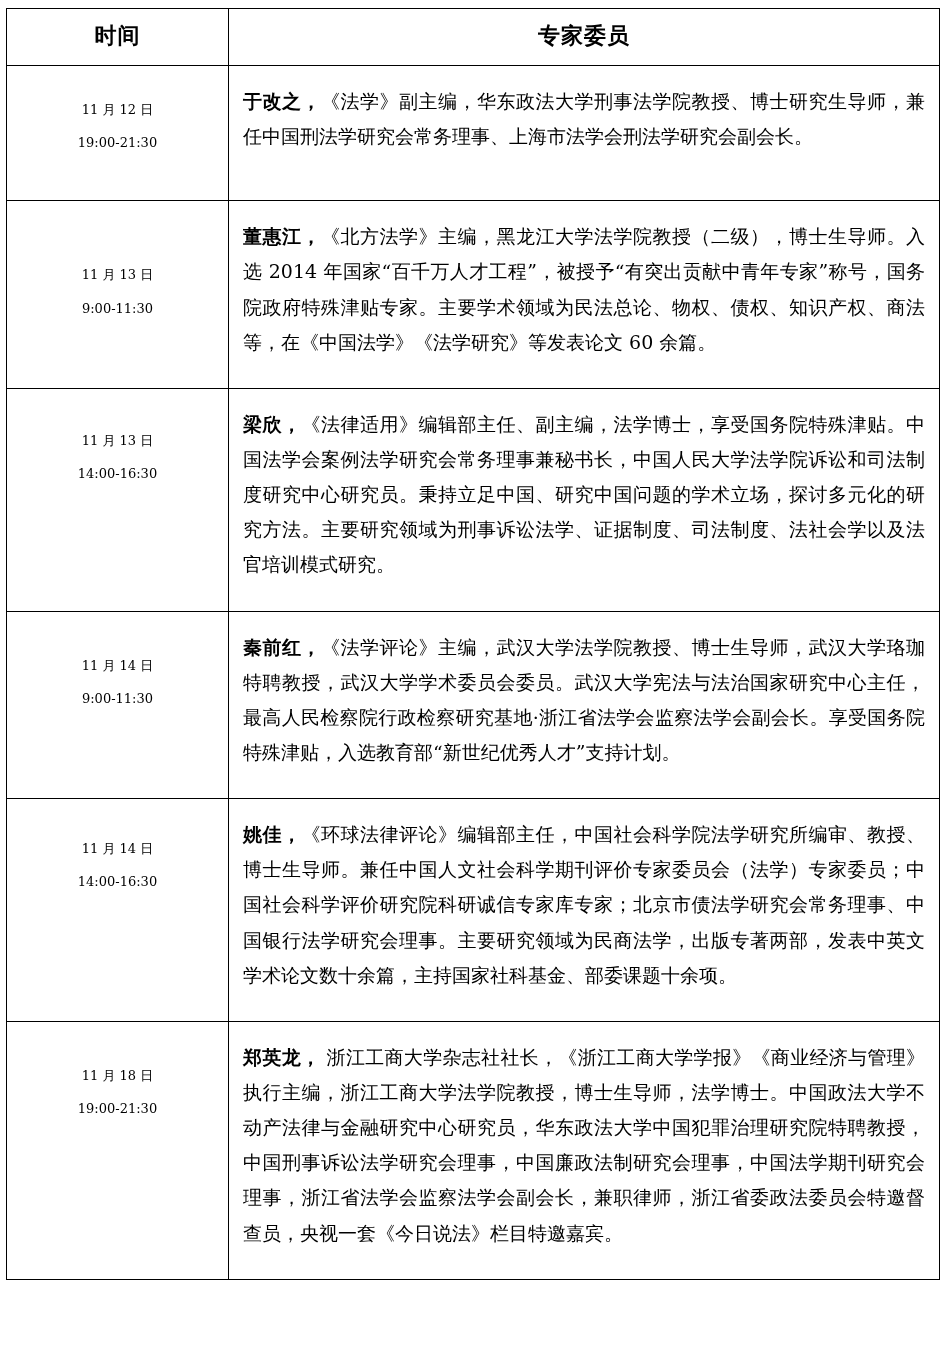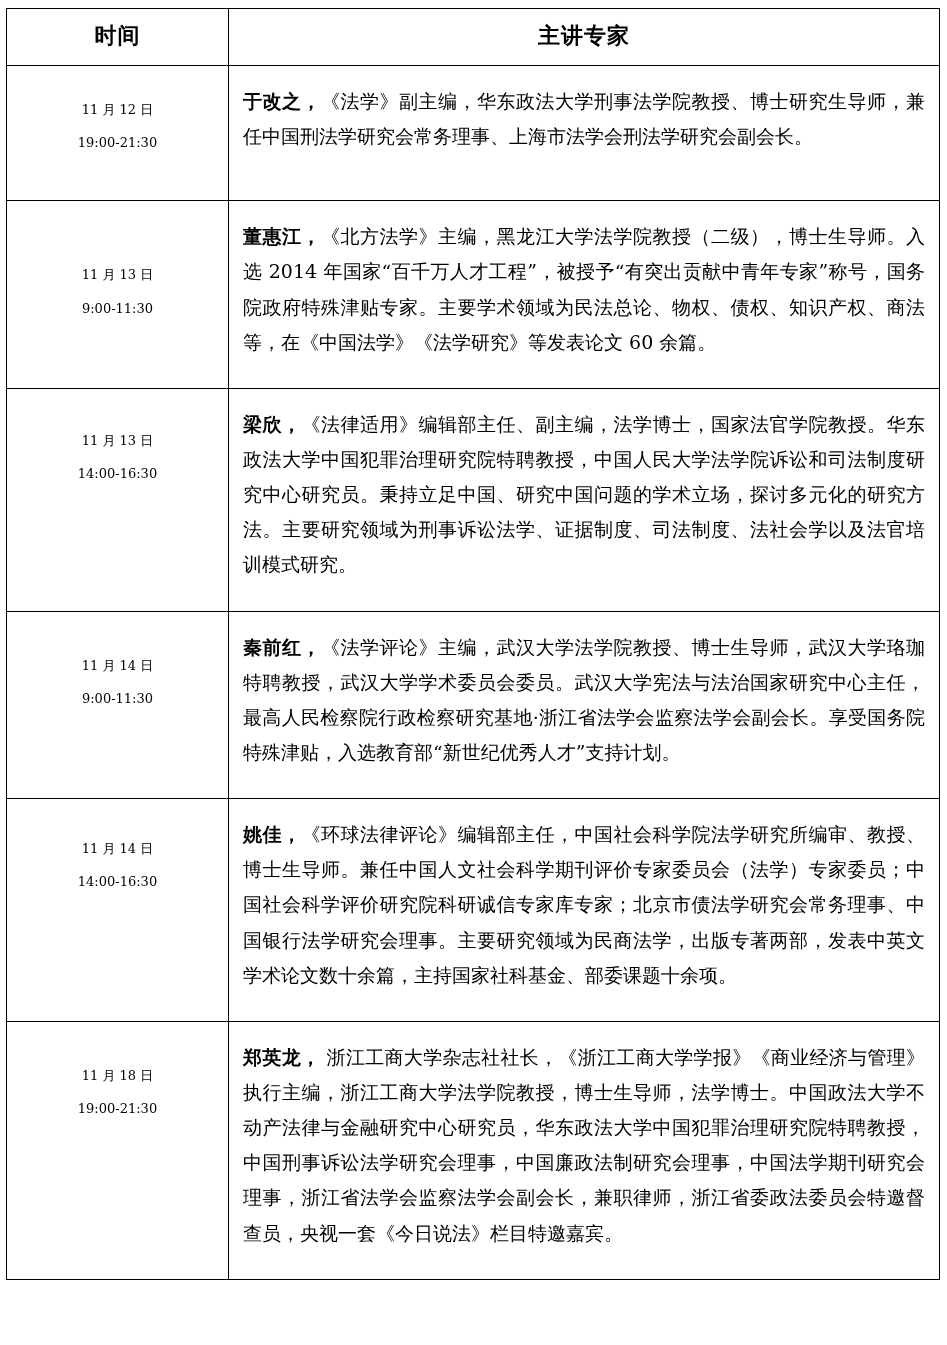--- a/index.html
+++ b/index.html
@@ -77,21 +77,21 @@
 
 <div class="page">
   <table class="schedule">
     <colgroup>
       <col class="col-time">
       <col class="col-expert">
     </colgroup>
     <thead>
       <tr>
         <th class="hdr-cell">时间</th>
-        <th class="hdr-cell">主讲专家</th>
+        <th class="hdr-cell">专家委员</th>
       </tr>
     </thead>
     <tbody>
       <tr class="row-r1">
         <td class="time-cell">
           <span class="time-line">11 月 12 日</span>
           <span class="time-line">19:00-21:30</span>
         </td>
         <td class="expert-cell">
           <span class="expert-name">于改之，</span><span>《法学》副主编，华东政法大学刑事法学院教授、博士研究生导师，兼任中国刑法学研究会常务理事、上海市法学会刑法学研究会副会长。</span>
@@ -105,21 +105,21 @@
         <td class="expert-cell">
           <span class="expert-name">董惠江，</span><span>《北方法学》主编，黑龙江大学法学院教授（二级），博士生导师。入选 2014 年国家“百千万人才工程”，被授予“有突出贡献中青年专家”称号，国务院政府特殊津贴专家。主要学术领域为民法总论、物权、债权、知识产权、商法等，在《中国法学》《法学研究》等发表论文 60 余篇。</span>
         </td>
       </tr>
       <tr class="row-r3">
         <td class="time-cell">
           <span class="time-line">11 月 13 日</span>
           <span class="time-line">14:00-16:30</span>
         </td>
         <td class="expert-cell">
-          <span class="expert-name">梁欣，</span><span>《法律适用》编辑部主任、副主编，法学博士，国家法官学院教授。华东政法大学中国犯罪治理研究院特聘教授，中国人民大学法学院诉讼和司法制度研究中心研究员。秉持立足中国、研究中国问题的学术立场，探讨多元化的研究方法。主要研究领域为刑事诉讼法学、证据制度、司法制度、法社会学以及法官培训模式研究。</span>
+          <span class="expert-name">梁欣，</span><span>《法律适用》编辑部主任、副主编，法学博士，享受国务院特殊津贴。中国法学会案例法学研究会常务理事兼秘书长，中国人民大学法学院诉讼和司法制度研究中心研究员。秉持立足中国、研究中国问题的学术立场，探讨多元化的研究方法。主要研究领域为刑事诉讼法学、证据制度、司法制度、法社会学以及法官培训模式研究。</span>
         </td>
       </tr>
       <tr class="row-r4">
         <td class="time-cell">
           <span class="time-line">11 月 14 日</span>
           <span class="time-line">9:00-11:30</span>
         </td>
         <td class="expert-cell">
           <span class="expert-name">秦前红，</span><span>《法学评论》主编，武汉大学法学院教授、博士生导师，武汉大学珞珈特聘教授，武汉大学学术委员会委员。武汉大学宪法与法治国家研究中心主任，最高人民检察院行政检察研究基地·浙江省法学会监察法学会副会长。享受国务院特殊津贴，入选教育部“新世纪优秀人才”支持计划。</span>
         </td>

